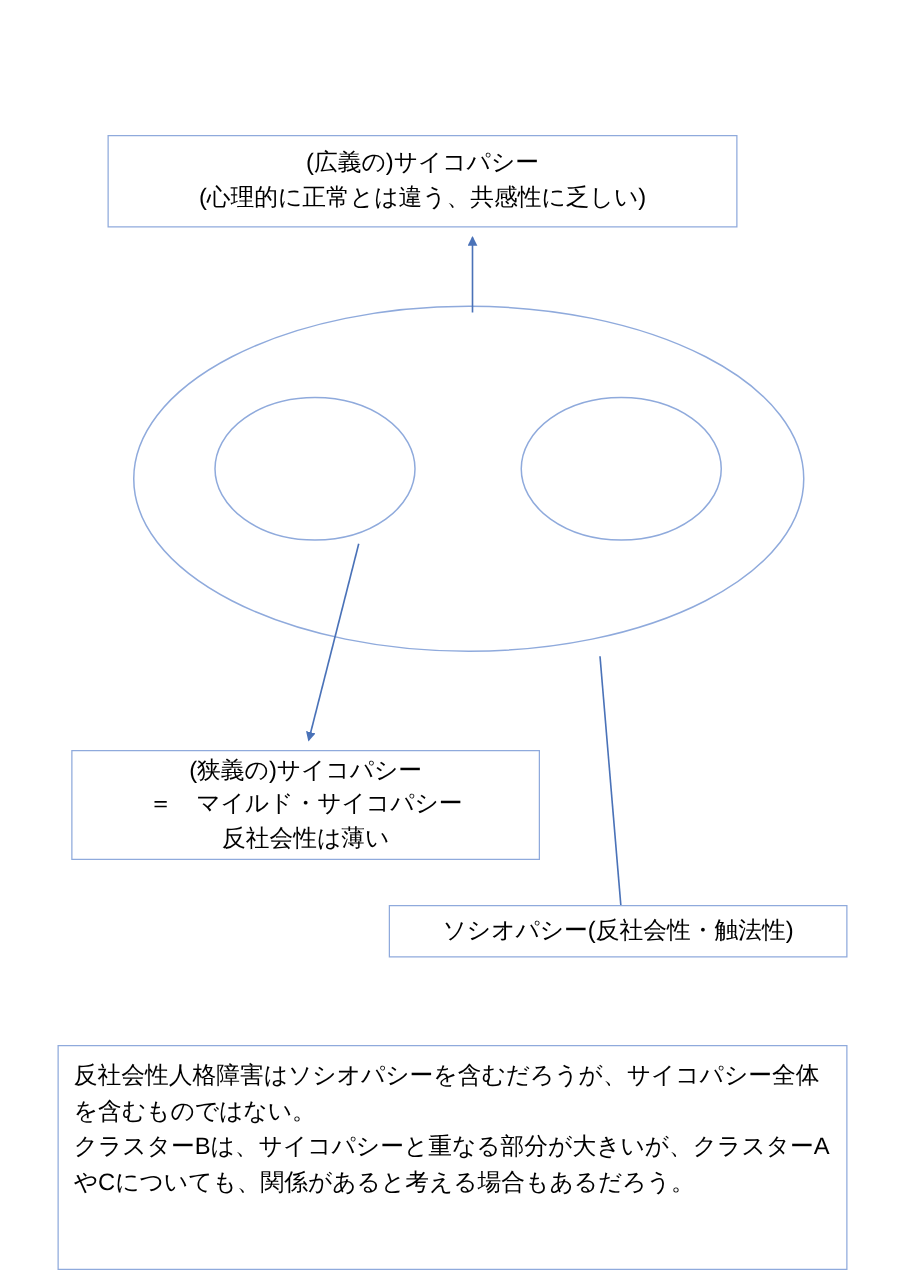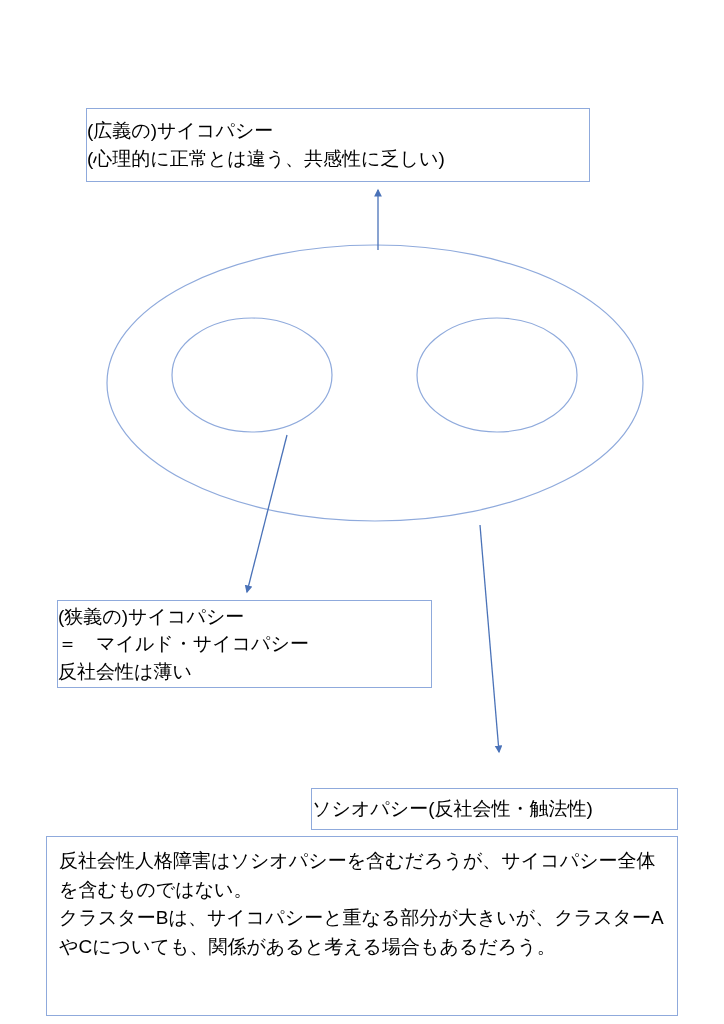--- a/index.html
+++ b/index.html
@@ -28,20 +28,21 @@
     top: 0;
     width: 724px;
     height: 1024px;
     pointer-events: none;
   }
   .box {
     position: absolute;
     box-sizing: border-box;
     border: 1px solid #8faadc;
     background: #ffffff;
+    text-align: center;
     line-height: 1.45;
     white-space: pre-line;
     display: flex;
     flex-direction: column;
     justify-content: center;
   }
   #box-broad {
     left: 86px;
     top: 108px;
     width: 504px;
@@ -50,21 +51,21 @@
   }
   #box-narrow {
     left: 57px;
     top: 600px;
     width: 375px;
     height: 88px;
     font-size: 19px;
   }
   #box-socio {
     left: 311px;
-    top: 788px;
+    top: 724px;
     width: 367px;
     height: 42px;
     font-size: 19px;
   }
   #box-note {
     left: 46px;
     top: 836px;
     width: 632px;
     height: 180px;
     font-size: 19px;

